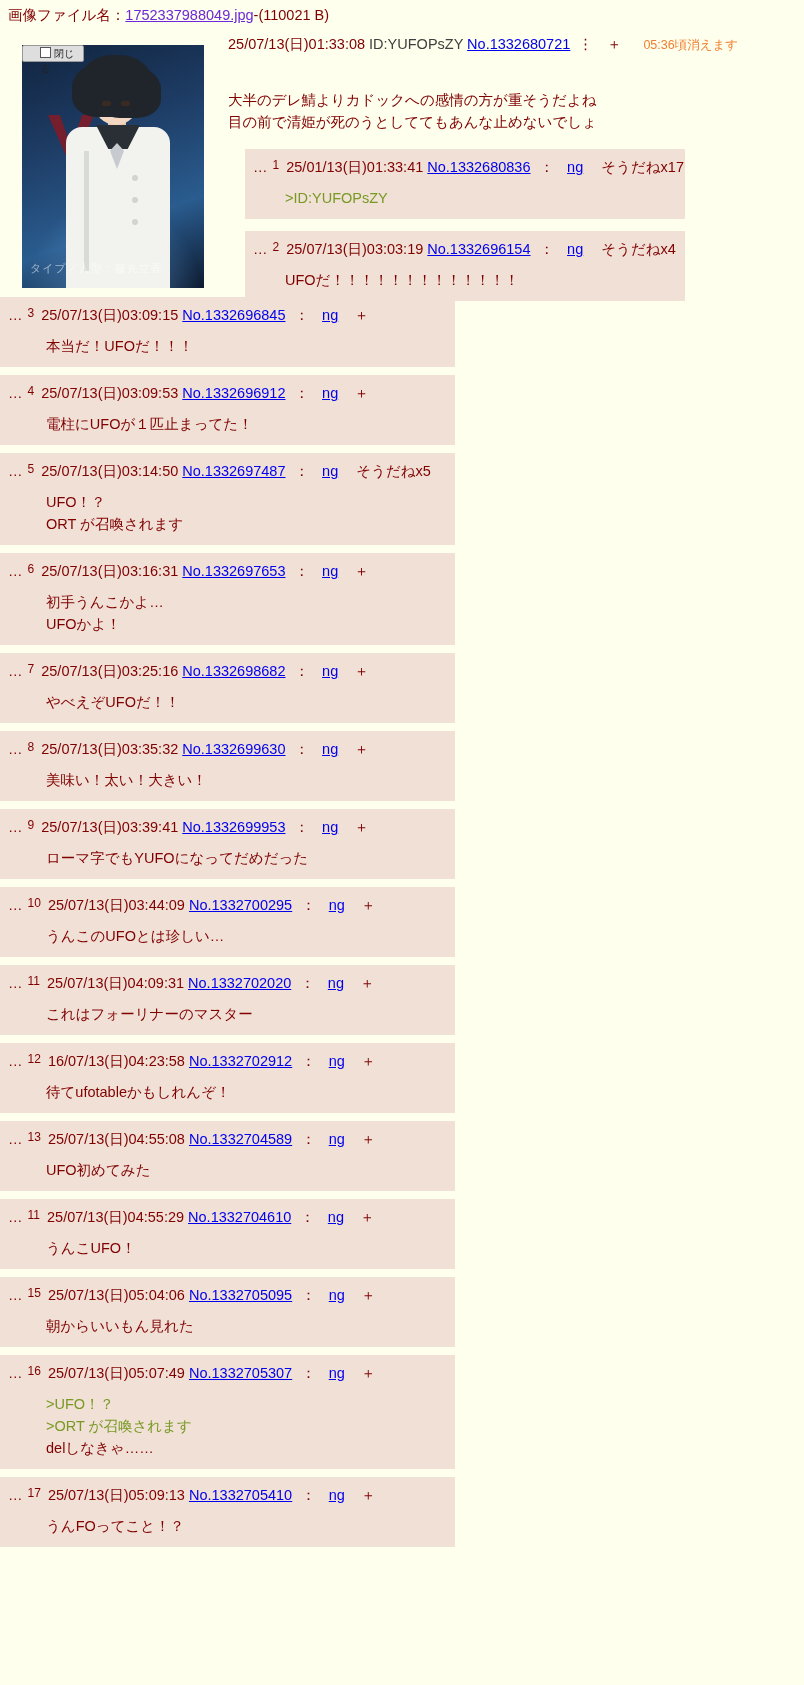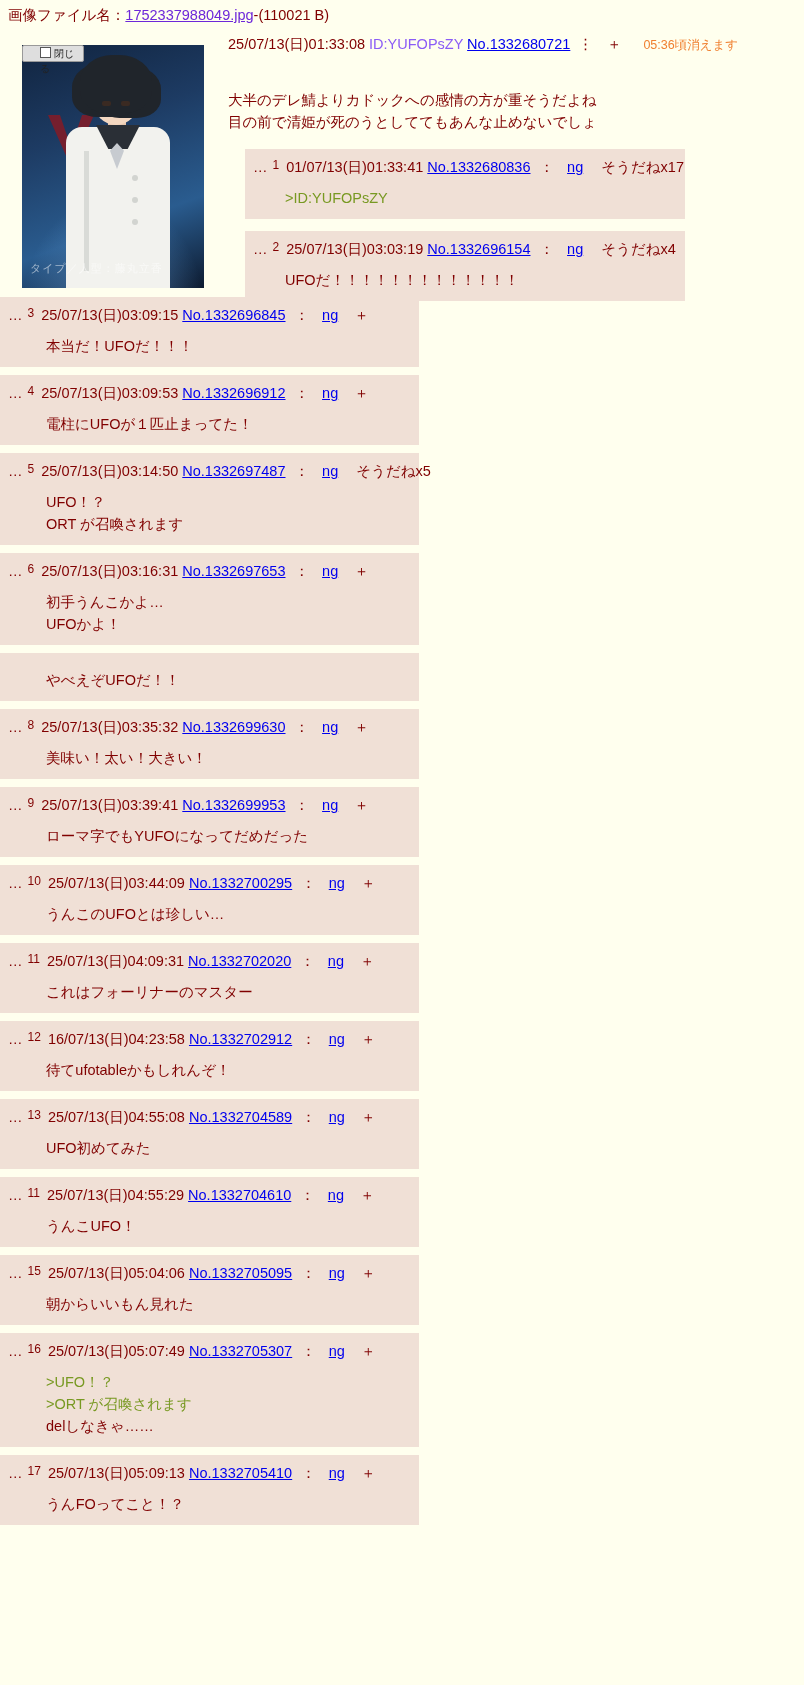--- a/index.html
+++ b/index.html
@@ -162,21 +162,21 @@
 
   
   .op-head {
     position: absolute;
     left: 228px;
     top: 8px;
     white-space: nowrap;
     font-size: 14.5px;
   }
   .op-head .date { color: #800000; }
-  .op-head .idtxt { color: #8b5cf6; }
+  .op-head .idtxt { color: #404040; }
   .op-head a.resno {
     color: #0000ee;
     text-decoration: underline;
   }
   .op-head .dots { color: #800000; padding: 0 4px; }
   .op-head .plus { color: #800000; padding: 0 6px; }
   .op-head .expire {
     color: #f08030;
     font-size: 12.5px;
     padding-left: 12px;
@@ -249,21 +249,21 @@
 
   
   .list {
     position: relative;
     margin-top: 0;
   }
   .list .reply { margin-bottom: 0; }
   .spacer { height: 8px; background: #ffffee; }
 
   
-  .reply.w1 { width: 419px; }
+  .reply.w1 { width: 455px; }
 </style>
 </head>
 <body>
 
 <div class="page">
 
   <div class="file-line">
     <span class="label">画像ファイル名：</span><a href="#" class="filename">1752337988049.jpg</a><span class="size">-</span><span class="size">(110021 B)</span>
   </div>
 
@@ -298,21 +298,21 @@
     </div>
 
     <div class="op-body">
       <div>大半のデレ鯖よりカドックへの感情の方が重そうだよね</div>
       <div>目の前で清姫が死のうとしててもあんな止めないでしょ</div>
     </div>
 
     <div class="reply nested n1">
       <div class="reply-head">
         <span class="dots">…</span><span class="idx">1</span>
-        <span class="date">01/07/13(日)01:33:41</span>
+        <span class="date">25/01/13(日)01:33:41</span>
         <a href="#" class="resno">No.1332680836</a>
         <span class="sep">：</span>
         <a href="#" class="ng">ng</a>
         <span class="sodane">そうだねx17</span>
       </div>
       <div class="reply-body"><span class="quote">&gt;ID:YUFOPsZY</span></div>
     </div>
 
     <div class="reply nested n2">
       <div class="reply-head">
@@ -377,20 +377,28 @@
         <span class="sep">：</span>
         <a href="#" class="ng">ng</a>
         <span class="plus">＋</span>
       </div>
       <div class="reply-body">初手うんこかよ…
 UFOかよ！</div>
     </div>
     <div class="spacer"></div>
 
     <div class="reply w1">
+      <div class="reply-head">
+        <span class="dots">…</span><span class="idx">7</span>
+        <span class="date">25/07/13(日)03:25:16</span>
+        <a href="#" class="resno">No.1332698682</a>
+        <span class="sep">：</span>
+        <a href="#" class="ng">ng</a>
+        <span class="plus">＋</span>
+      </div>
       <div class="reply-body">やべえぞUFOだ！！</div>
     </div>
     <div class="spacer"></div>
 
     <div class="reply w1">
       <div class="reply-head">
         <span class="dots">…</span><span class="idx">8</span>
         <span class="date">25/07/13(日)03:35:32</span>
         <a href="#" class="resno">No.1332699630</a>
         <span class="sep">：</span>

